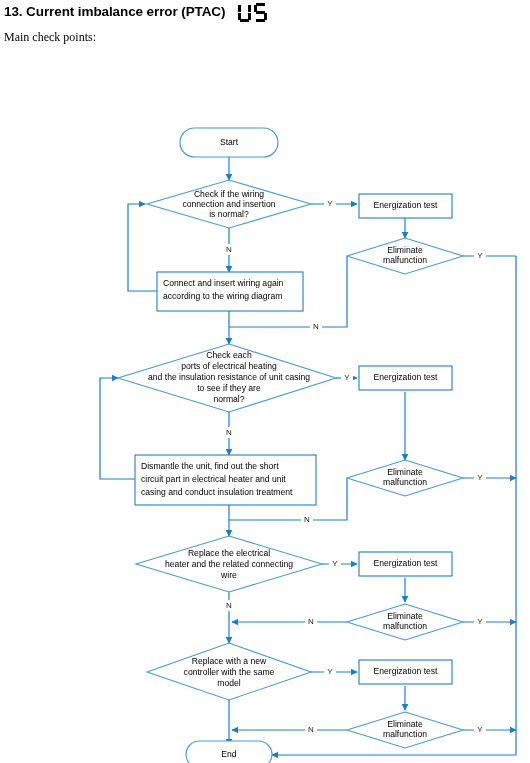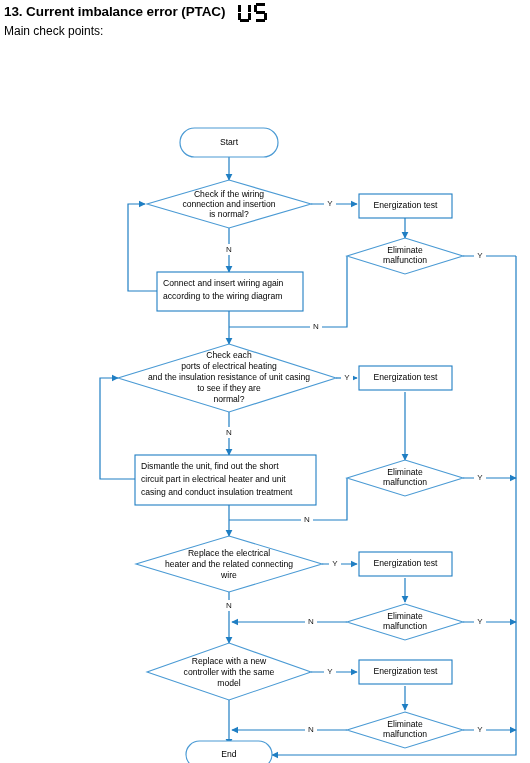--- a/index.html
+++ b/index.html
@@ -52,23 +52,24 @@
   .seg.v { width: 3px; height: 7px; }
   .seg.a { top: 0px; }
   .seg.g { top: 8px; }
   .seg.d { top: 16px; }
   .seg.f { left: 0px; top: 2px; }
   .seg.b { left: 10px; top: 2px; }
   .seg.e { left: 0px; top: 10px; }
   .seg.c { left: 10px; top: 10px; }
 
   #subtitle-block {
-    margin-top: 2px;
+    margin-top: 8px;
     font-size: 12px;
     line-height: 15px;
+    font-family: Liberation Serif, serif;
   }
   #subtitle-line2 { white-space: pre; }
 
   #flow-wrap {
     position: absolute;
     left: 0;
     top: 100px;
     width: 436px;
     height: 663px;
   }

